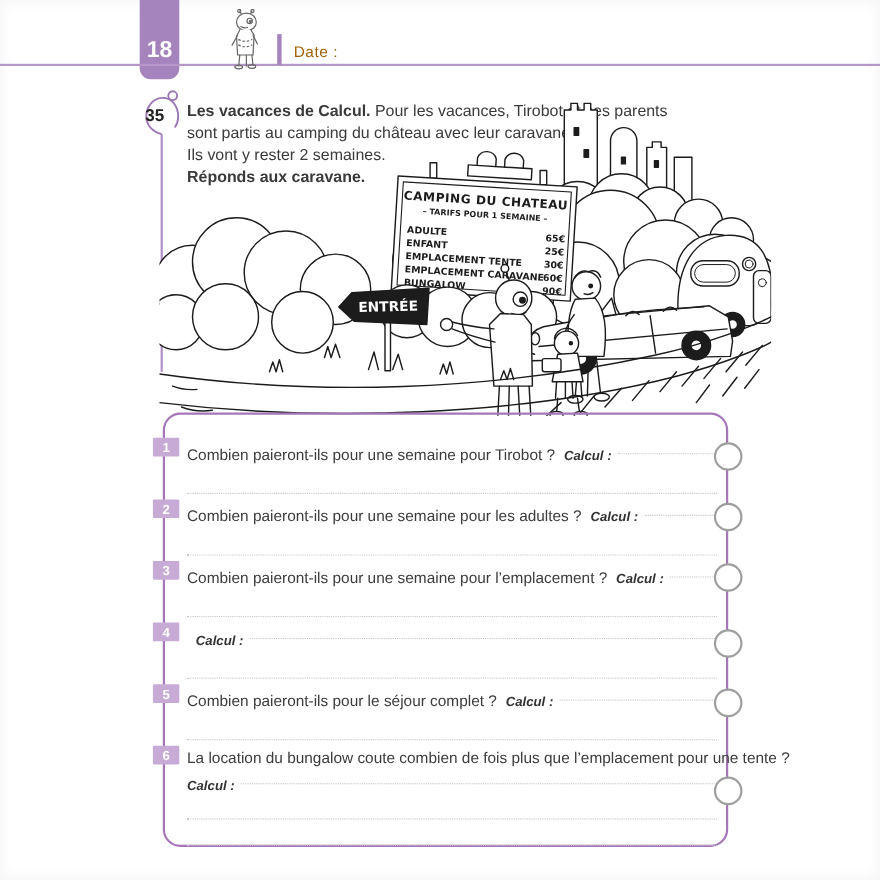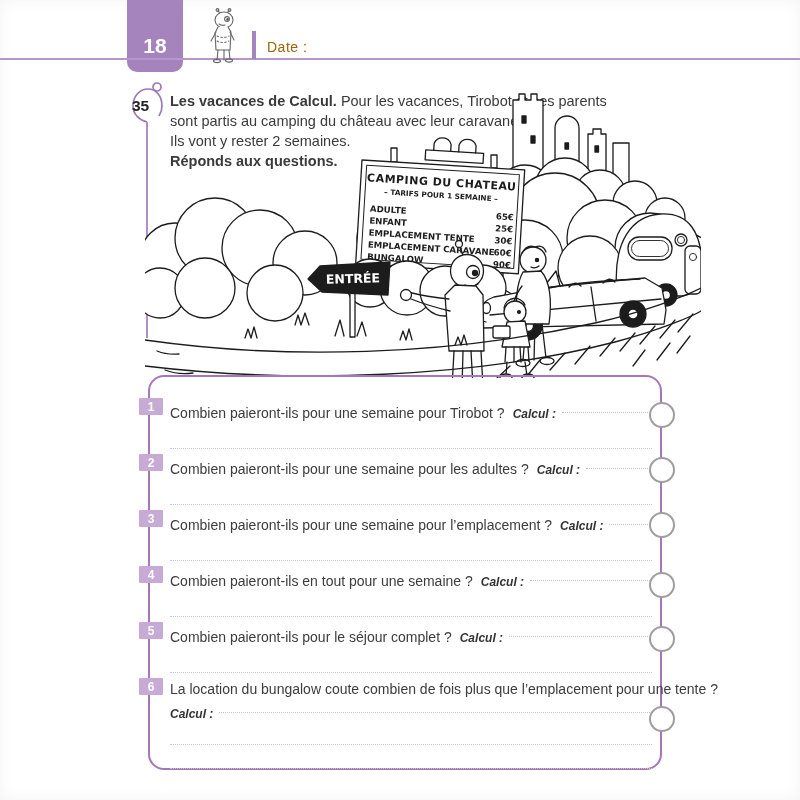--- a/index.html
+++ b/index.html
@@ -5,21 +5,21 @@
   * { margin:0; padding:0; box-sizing:border-box; }
   html,body { background:#fff; }
   .page {
     position:relative; width:800px; height:800px; background:#fff;
     font-family:"Liberation Sans", sans-serif; overflow:hidden;
     box-shadow: inset 0 0 14px rgba(0,0,0,0.05);
   }
 
   
   .page-tab {
-    position:absolute; left:127px; top:0; width:56px; height:72px;
+    position:absolute; left:127px; top:0; width:36px; height:72px;
     background:#a584be; border-radius:0 0 10px 10px;
     color:#fff; font-size:21px; font-weight:bold;
     display:flex; align-items:flex-end; justify-content:center; padding-bottom:14px;
   }
   .header-rule { position:absolute; left:0; top:58px; width:800px; height:2px; background:#b796ca; }
   .date-bar { position:absolute; left:252px; top:31px; width:4px; height:28px; background:#a584be; }
   .date-label { position:absolute; left:267px; top:39px; font-size:14px; color:#a16207; letter-spacing:0.5px; }
   .mascot { position:absolute; left:200px; top:8px; }
 
   
@@ -99,21 +99,21 @@
     </g>
   </svg>
   <div class="ex-number">35</div>
   <div class="ex-tail"></div>
 
   <div class="ex-intro">
     <div><span class="b">Les vacances de Calcul.</span>
       <span>Pour les vacances, Tirobot et ses parents</span></div>
     <div>sont partis au camping du château avec leur caravane.</div>
     <div>Ils vont y rester 2 semaines.</div>
-    <div class="b">Réponds aux questions.</div>
+    <div class="b">Réponds aux caravane.</div>
   </div>
 
   <svg class="illu" width="556" height="290" viewBox="0 0 556 290">
     <g fill="#fff" stroke="#1c1c1c" stroke-width="1.3" stroke-linejoin="round" stroke-linecap="round">
 
       <g>
         <path d="M368,95 L368,12 L374,12 L374,6 L380,6 L380,12 L386,12 L386,6 L392,6 L392,12 L398,12 L398,95 Z"></path>
         <path d="M410,97 L410,40 a12,12 0 0 1 24,0 L434,97 Z"></path>
         <path d="M443,97 L443,46 L448,46 L448,41 L456,41 L456,46 L461,46 L461,97 Z"></path>
         <rect x="468" y="55" width="16" height="42"></rect>
@@ -315,21 +315,20 @@
         <span class="leader"></span>
       </div>
       <div class="q-line">
           <div class="dotted-full"></div>
         </div>
     </div>
 
     <div class="q">
       <div class="q-badge">4</div>
       <div class="q-line">
-        <span class="q-text">Combien paieront-ils en tout pour une semaine ?</span>
         <span class="calcul">Calcul :</span>
         <span class="leader"></span>
       </div>
       <div class="q-line">
           <div class="dotted-full"></div>
         </div>
     </div>
 
     <div class="q">
       <div class="q-badge">5</div>

